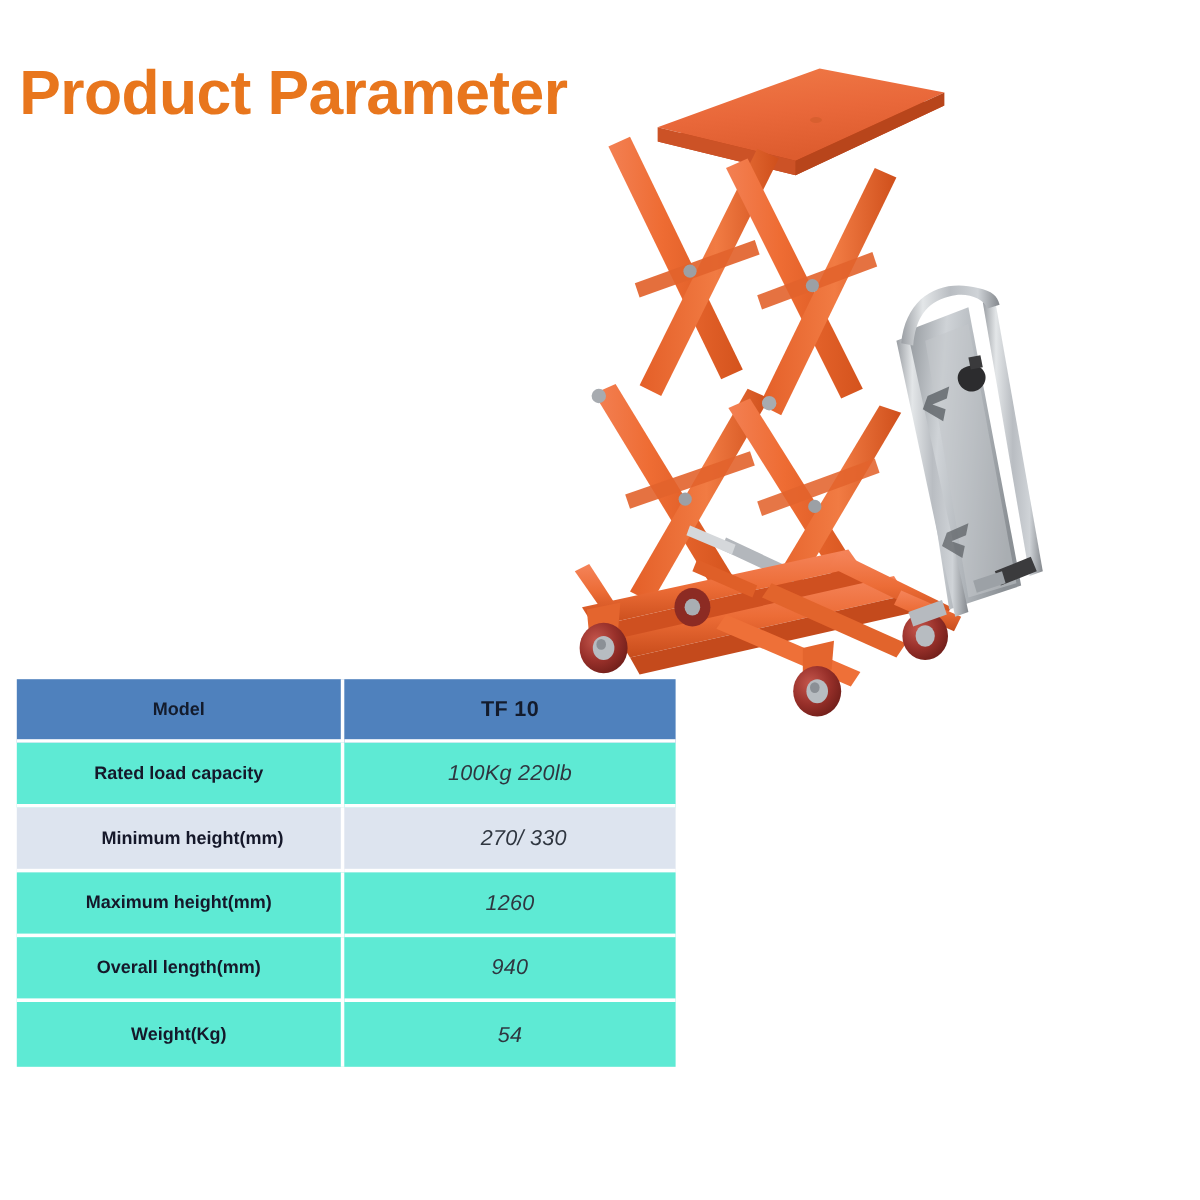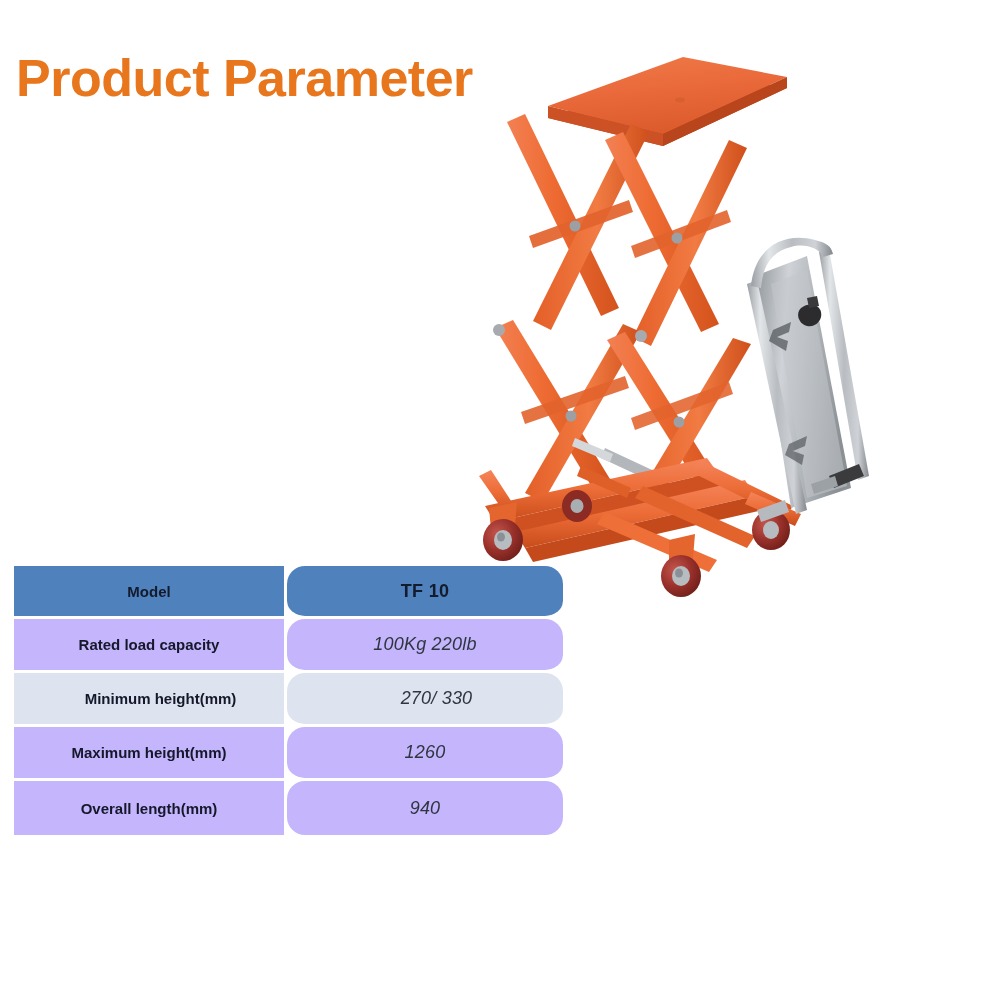--- a/index.html
+++ b/index.html
@@ -64,37 +64,37 @@
   #spec-table th {
     height: 54px;
     padding: 0 8px;
     text-align: center;
     vertical-align: middle;
     border-right: 3px solid #ffffff;
     border-bottom: 3px solid #ffffff;
     box-sizing: border-box;
   }
   #spec-table td:last-child,
-  #spec-table th:last-child { border-right: none; border-radius: 18px; }
+  #spec-table th:last-child { border-right: none; }
 
   
   #spec-table thead th {
     background: #4f81bd;
     color: #131b2c;
     font-size: 15px;
     font-weight: bold;
     height: 53px;
   }
   #spec-table thead th.head-value {
     font-size: 18px;
     letter-spacing: 0.3px;
   }
 
   
-  #spec-table tbody tr.row-dark td { background: #c4b5fd; }
+  #spec-table tbody tr.row-dark td { background: #5eead4; }
   #spec-table tbody tr.row-light td { background: #dde4ef; padding-left: 31px; }
 
   #spec-table td.cell-label {
     font-size: 15px;
     font-weight: bold;
     color: #15182a;
   }
   #spec-table td.cell-value {
     font-size: 18px;
     font-weight: normal;
@@ -273,14 +273,18 @@
       <td class="cell-value">270/ 330</td>
     </tr>
     <tr class="row-dark">
       <td class="cell-label">Maximum height(mm)</td>
       <td class="cell-value">1260</td>
     </tr>
     <tr class="row-dark">
       <td class="cell-label">Overall length(mm)</td>
       <td class="cell-value">940</td>
     </tr>
+    <tr class="row-dark">
+      <td class="cell-label">Weight(Kg)</td>
+      <td class="cell-value">54</td>
+    </tr>
   </tbody>
 </table>
 
 </body></html>

